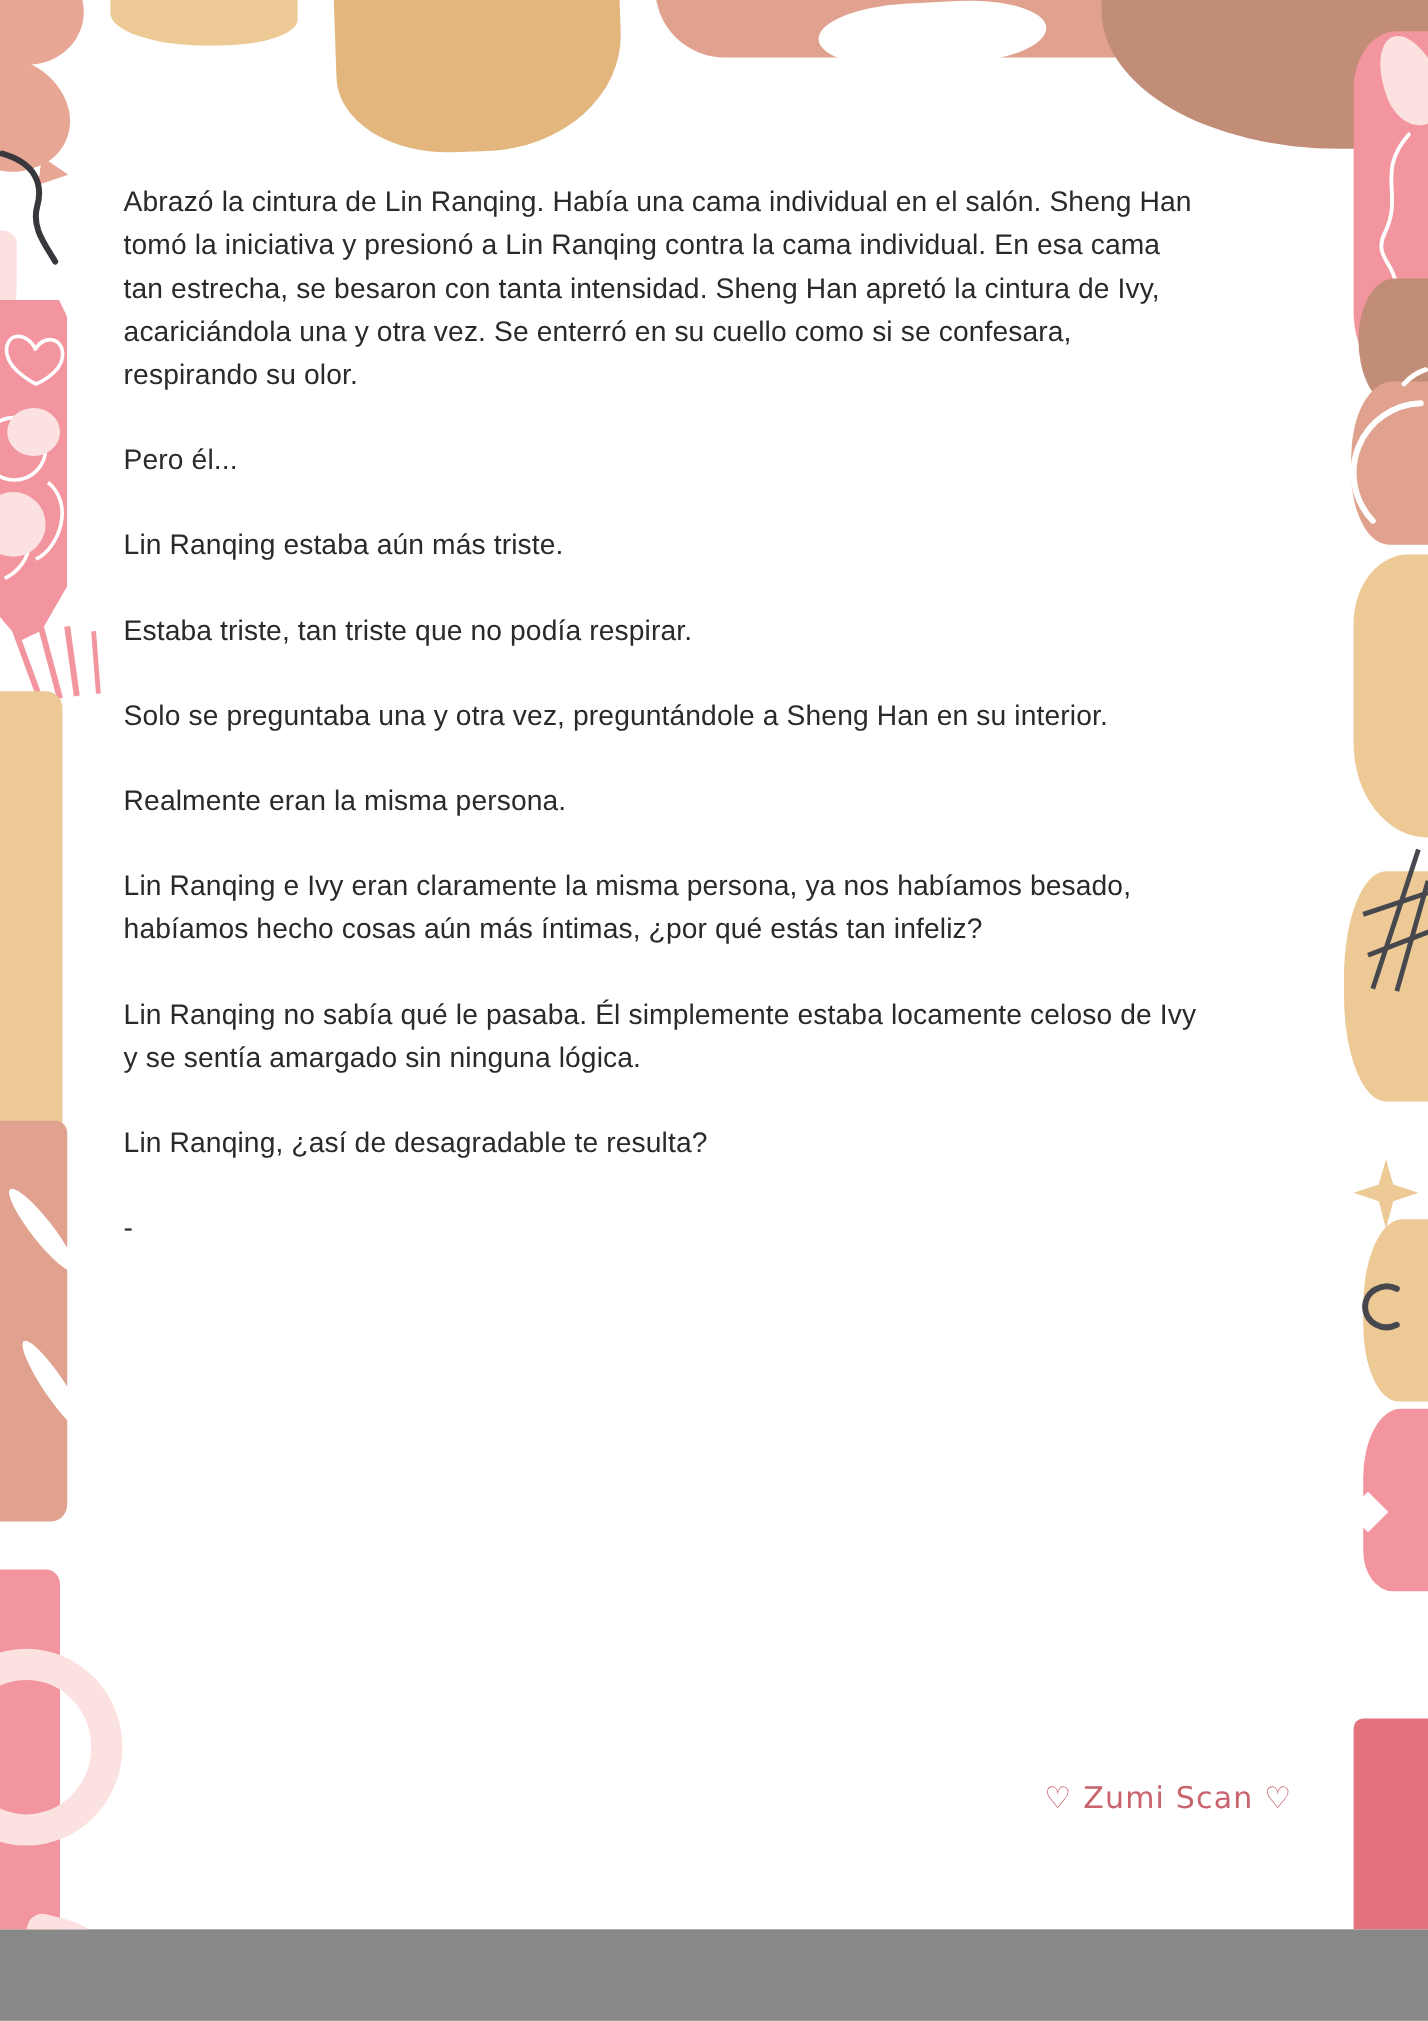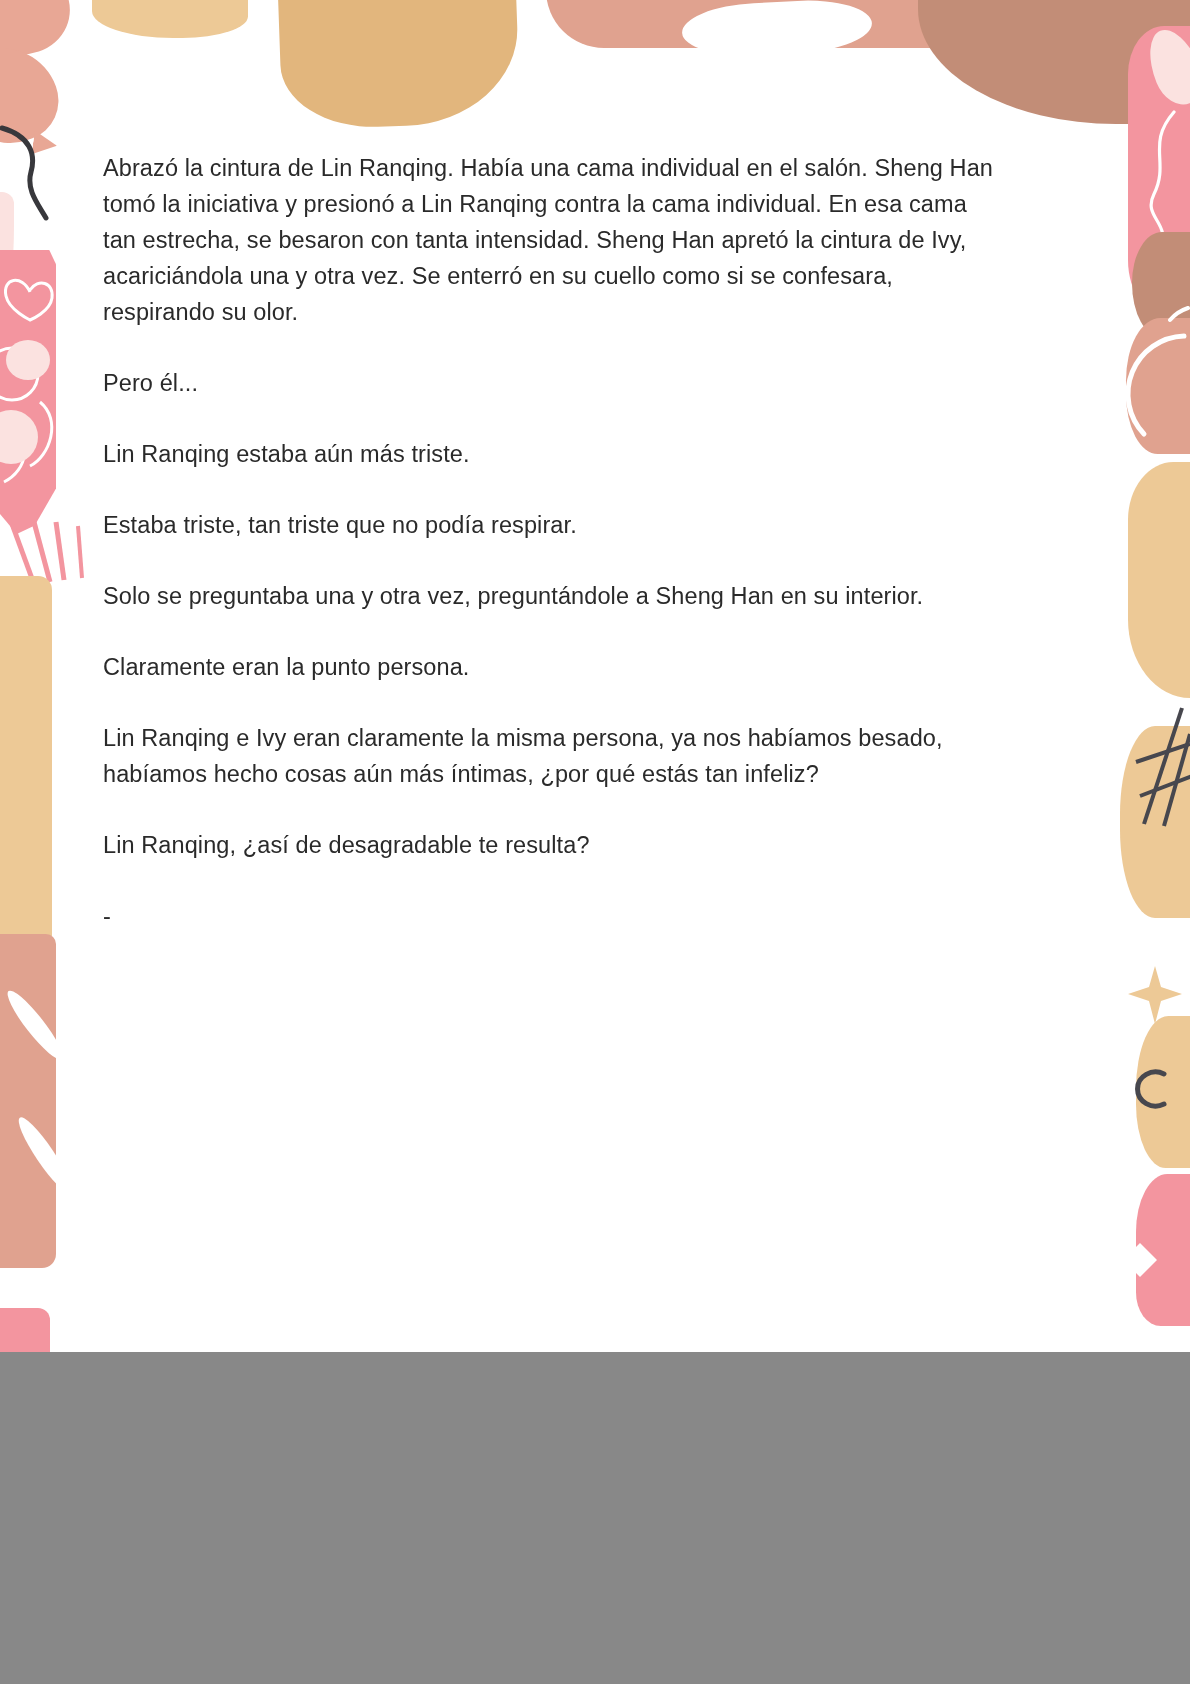--- a/index.html
+++ b/index.html
@@ -1,18 +1,18 @@
 <!DOCTYPE html>
 <html style="--page-bg: #ffffff; --text-color: #2a2a2a; --watermark-color: #c9636e; --salmon: #e8a795; --dusty-salmon: #e0a28f; --rose: #f3959f; --pale-pink: #fbe2e0; --tan: #edc996; --tan-dark: #e2b67d; --brown: #c28d77; --red-pink: #e4737e; --doodle-gray: #47474e; --black-stroke: #38383c;"><head>
 <meta charset="utf-8">
 <style>
   html,body{margin:0;padding:0;background:#888;}
   #page{
     position:relative;
-    width:1190px;height:1352px;
+    width:1190px;height:1608px;
     margin:0 auto;
     background:var(--page-bg,#ffffff);
     overflow:hidden;
     font-family:"Liberation Sans",sans-serif;
   }
   .d{position:absolute;}
   .speckle{
     background-image:radial-gradient(rgba(120,70,40,0.13) 1px, transparent 1.6px);
     background-size:6px 6px;
   }
@@ -129,21 +129,22 @@
   <div class="d speckle-soft" style="left:612px;top:1610px;width:465px;height:76px;background:var(--dusty-salmon);
               clip-path:polygon(0 100%,6% 35%,14% 100%,22% 8%,32% 100%,43% 22%,52% 100%,61% 6%,72% 100%,82% 18%,92% 100%,100% 55%,100% 100%);"></div>
   <div class="d speckle-soft" style="left:835px;top:1656px;width:235px;height:30px;background:var(--dusty-salmon);border-radius:40% 50% 0 0;"></div>
 
   <div id="story">
       <p>Abrazó la cintura de Lin Ranqing. Había una cama individual en el salón. Sheng Han tomó la iniciativa y presionó a Lin Ranqing contra la cama individual. En esa cama tan estrecha, se besaron con tanta intensidad. Sheng Han apretó la cintura de Ivy, acariciándola una y otra vez. Se enterró en su cuello como si se confesara, respirando su olor.</p>
       <p>Pero él...</p>
       <p>Lin Ranqing estaba aún más triste.</p>
       <p>Estaba triste, tan triste que no podía respirar.</p>
       <p>Solo se preguntaba una y otra vez, preguntándole a Sheng Han en su interior.</p>
-      <p>Claramente eran la punto persona.</p>
+      <p>Realmente eran la misma persona.</p>
       <p>Lin Ranqing e Ivy eran claramente la misma persona, ya nos habíamos besado, habíamos hecho cosas aún más íntimas, ¿por qué estás tan infeliz?</p>
+      <p>Lin Ranqing no sabía qué le pasaba. Él simplemente estaba locamente celoso de Ivy y se sentía amargado sin ninguna lógica.</p>
       <p>Lin Ranqing, ¿así de desagradable te resulta?</p>
       <p>-</p>
     </div>
 
   <div id="watermark">♡ Zumi Scan ♡</div>
 
 </div>
 
 </body></html>

